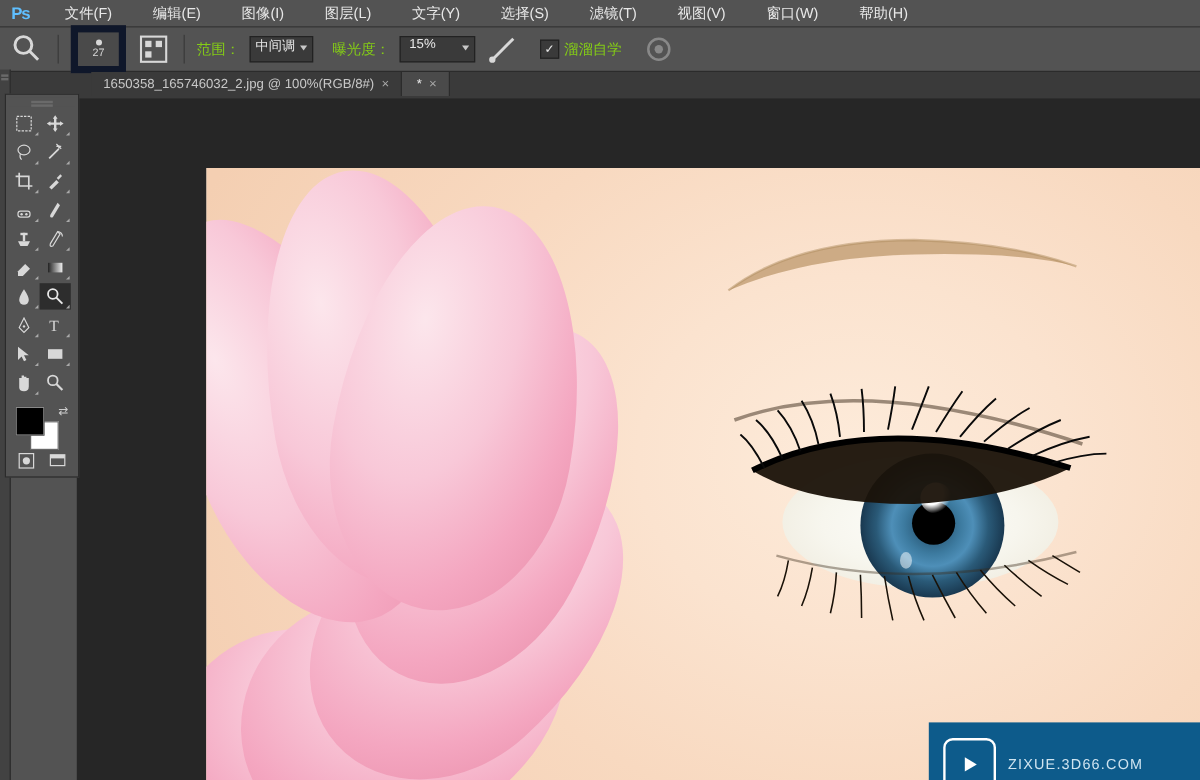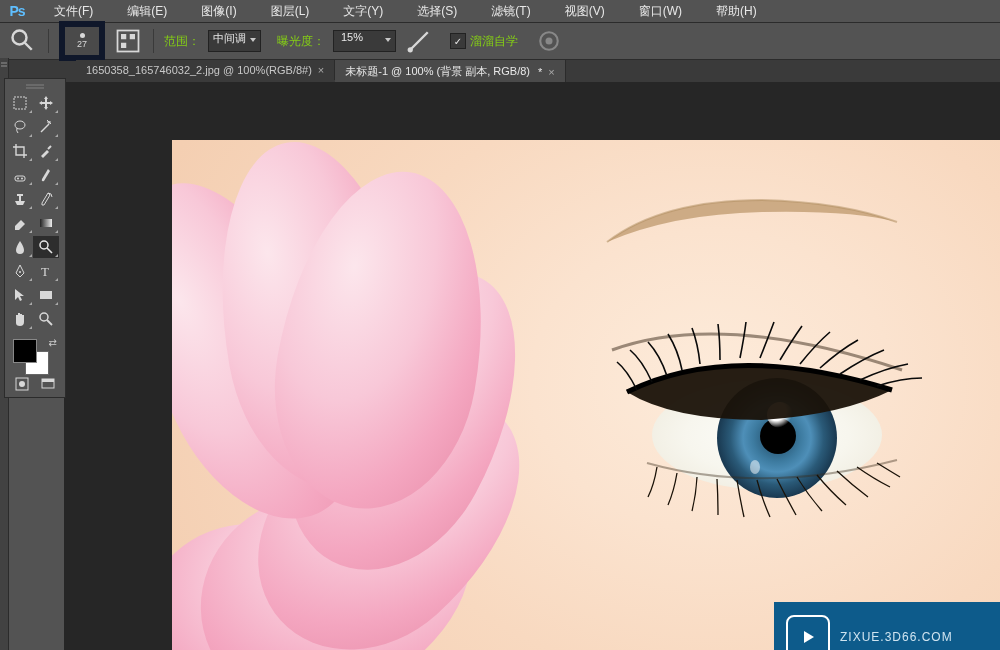--- a/index.html
+++ b/index.html
@@ -128,21 +128,20 @@
       </svg>
   </div>
 </div>
 
 <div class="tabbar">
   <div class="tab">
     <span>1650358_165746032_2.jpg @ 100%(RGB/8#)</span>
     <span class="close">×</span>
   </div>
   <div class="tab active">
-    <span>未标题-1 @ 100% (背景 副本, RGB/8)</span>
       <span style="margin-left:2px">*</span>
     <span class="close">×</span>
   </div>
 </div>
 
 <div class="toolbox">
   <div class="tb-handle"></div>
   <div class="tool">
       <svg viewBox="0 0 16 16">
         <rect x="2" y="2" width="12" height="12" fill="none" stroke="#d8d8d8" stroke-dasharray="2 1"></rect>

